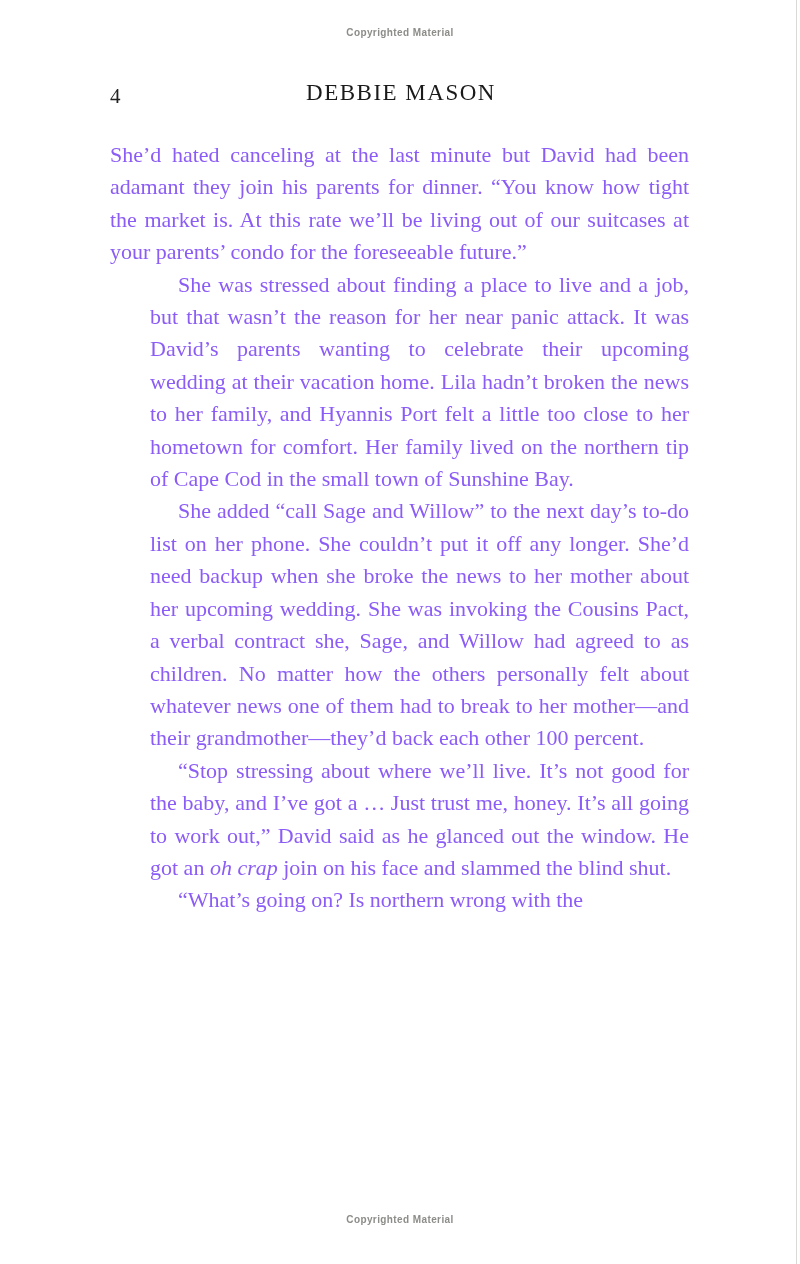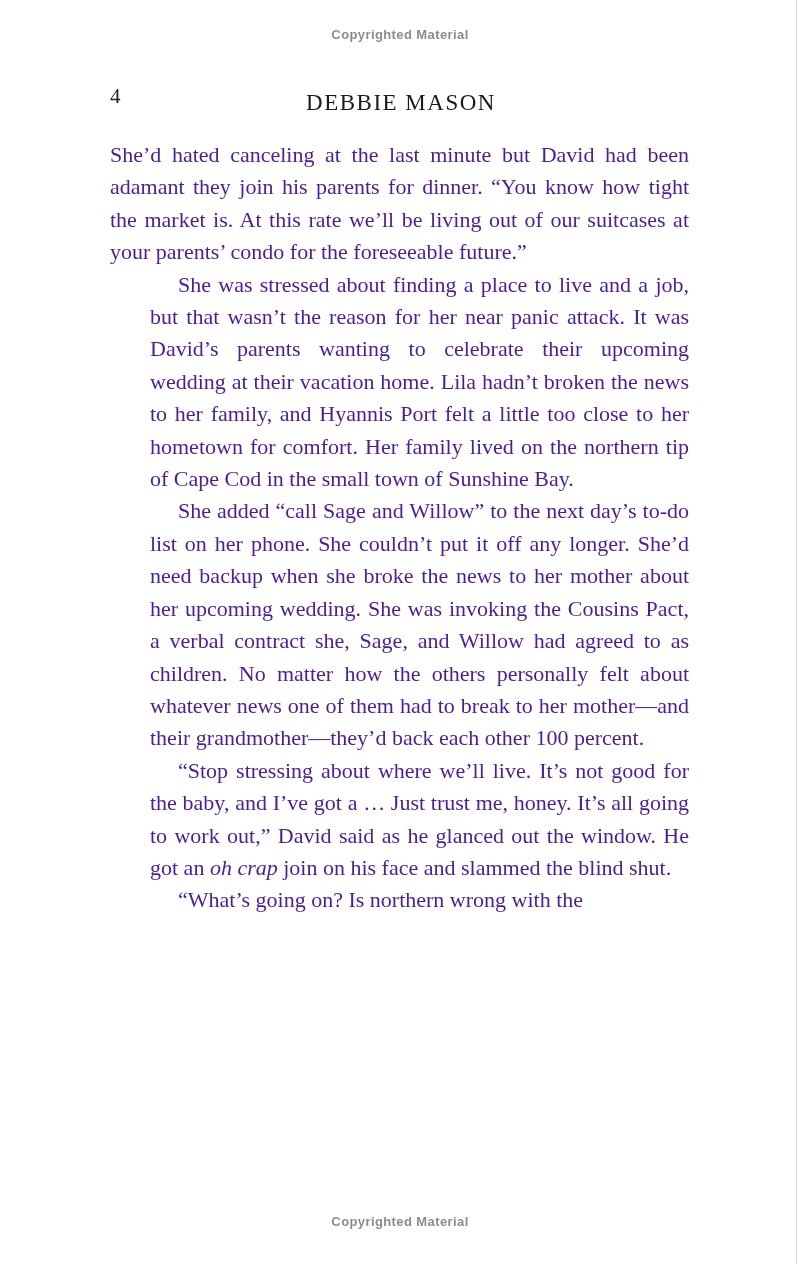--- a/index.html
+++ b/index.html
@@ -16,21 +16,21 @@
     font-family: "Liberation Serif", serif;
     color: #1b1b1b;
   }
   .copyright-banner {
     position: absolute;
     left: 0;
     width: 100%;
     text-align: center;
     font-family: "Liberation Sans", sans-serif;
     font-weight: 700;
-    font-size: 13px;
+    font-size: 10px;
     letter-spacing: 0.4px;
     color: #8c8c88;
   }
   .copyright-top { top: 27px; }
   .copyright-bottom { top: 1214px; }
 
   .running-header {
     position: absolute;
     top: 80px;
     left: 110px;
@@ -46,33 +46,32 @@
   }
   .author-name {
     position: absolute;
     left: 4px;
     right: 0;
     text-align: center;
     font-size: 23px;
     letter-spacing: 1.5px;
     color: #1a1a1a;
     font-variant: normal;
-    margin-top: 10px;
   }
 
   .body-text {
     position: absolute;
     top: 139px;
     left: 110px;
     width: 579px;
     font-size: 22px;
     line-height: 32.4px;
     text-align: justify;
     text-justify: inter-word;
-    color: #4c1d95;
+    color: #8b5cf6;
   }
   .body-text p {
     margin: 0;
     padding: 0;
   }
   .body-text p.indented {
     text-indent: 28px;
     margin-left: 40px;
   }
   .body-text em {

